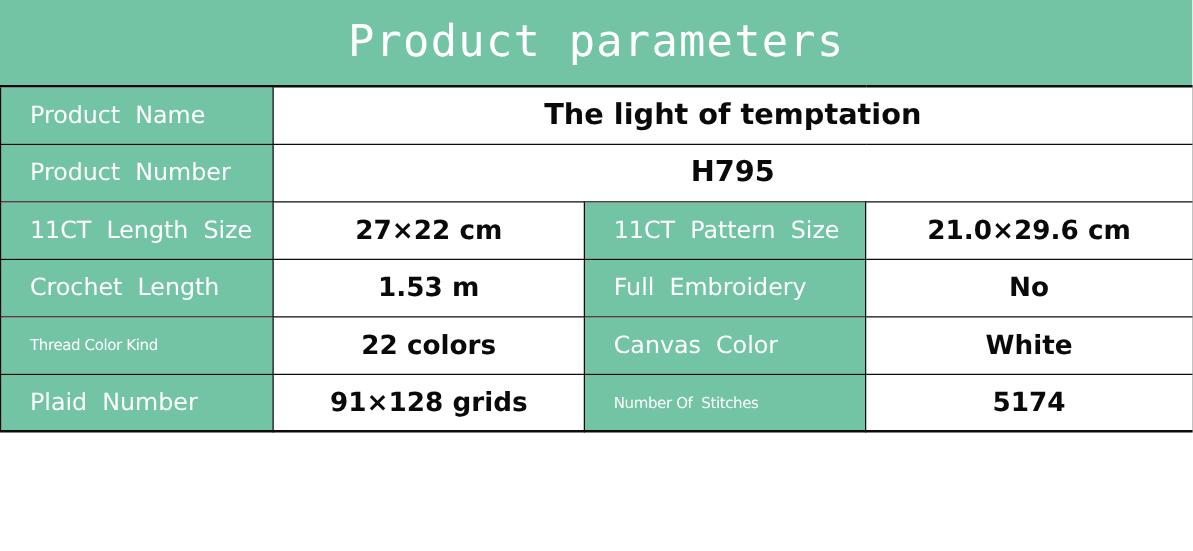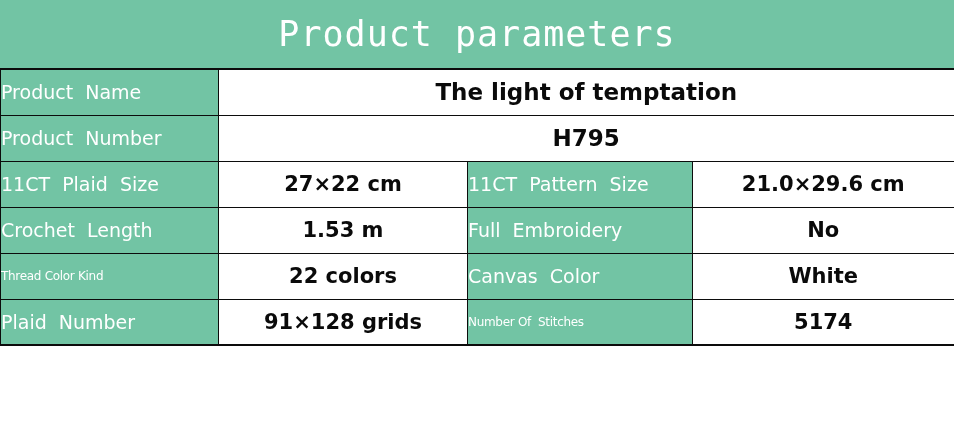--- a/index.html
+++ b/index.html
@@ -50,21 +50,21 @@
     border-top: 2px solid #0c0c0c;
     border-bottom: 2px solid #0c0c0c;
     border-left: 0;
     border-right: 2px solid #0c0c0c;
   }
   table.spec-table tr {
     height: 46px;
   }
   table.spec-table td {
     border: 1px solid #0c0c0c;
-    padding: 0 0;
+    padding: 0 23px;
     box-sizing: border-box;
     vertical-align: middle;
     height: 46px;
     overflow: hidden;
   }
 
   
   td.label {
     background: #72c4a4;
     color: #ffffff;
@@ -125,21 +125,21 @@
         <td class="value big" colspan="3">The light of temptation</td>
       </tr>
 
       <tr>
         <td class="label">Product  Number</td>
         <td class="value big" colspan="3">H795</td>
       </tr>
 
 
       <tr>
-        <td class="label">11CT  Plaid  Size</td>
+        <td class="label">11CT  Length  Size</td>
         <td class="value">27×22 cm</td>
         <td class="label">11CT  Pattern  Size</td>
         <td class="value">21.0×29.6 cm</td>
       </tr>
 
       <tr>
         <td class="label">Crochet  Length</td>
         <td class="value">1.53 m</td>
         <td class="label">Full  Embroidery</td>
         <td class="value">No</td>

